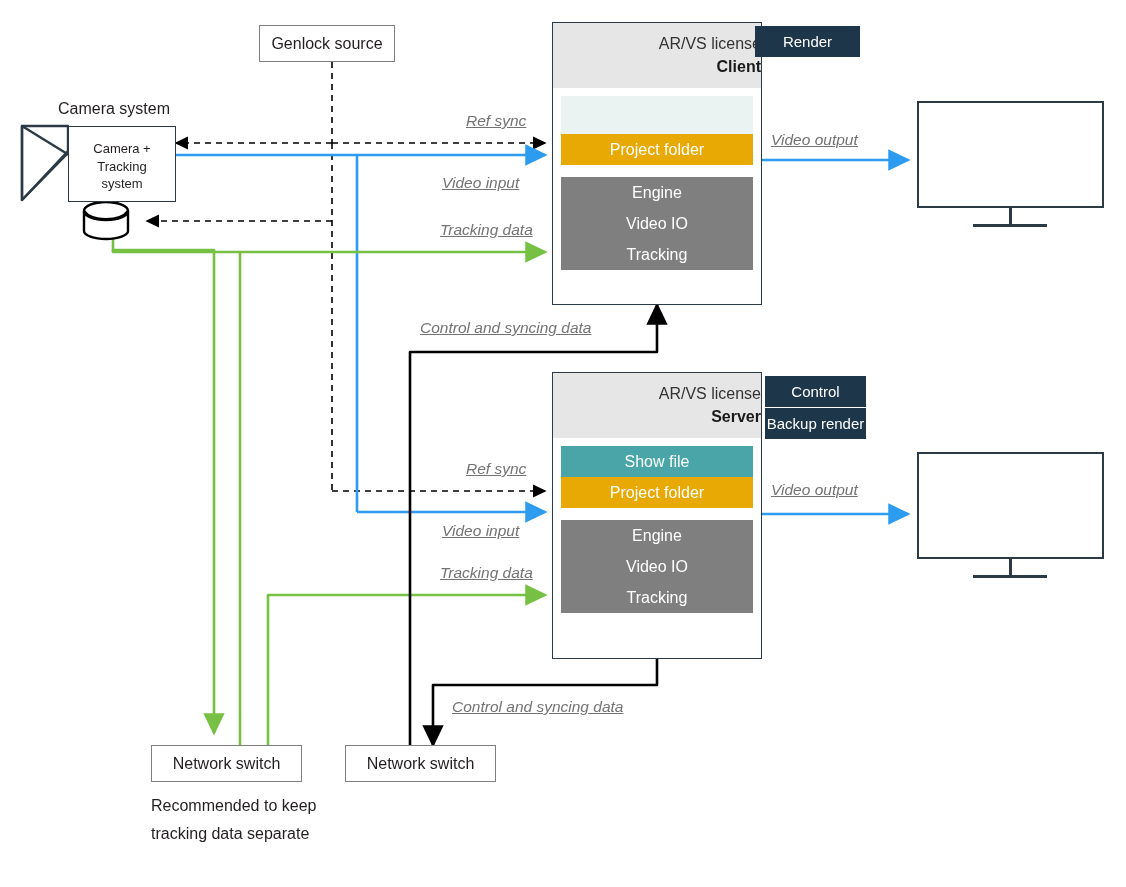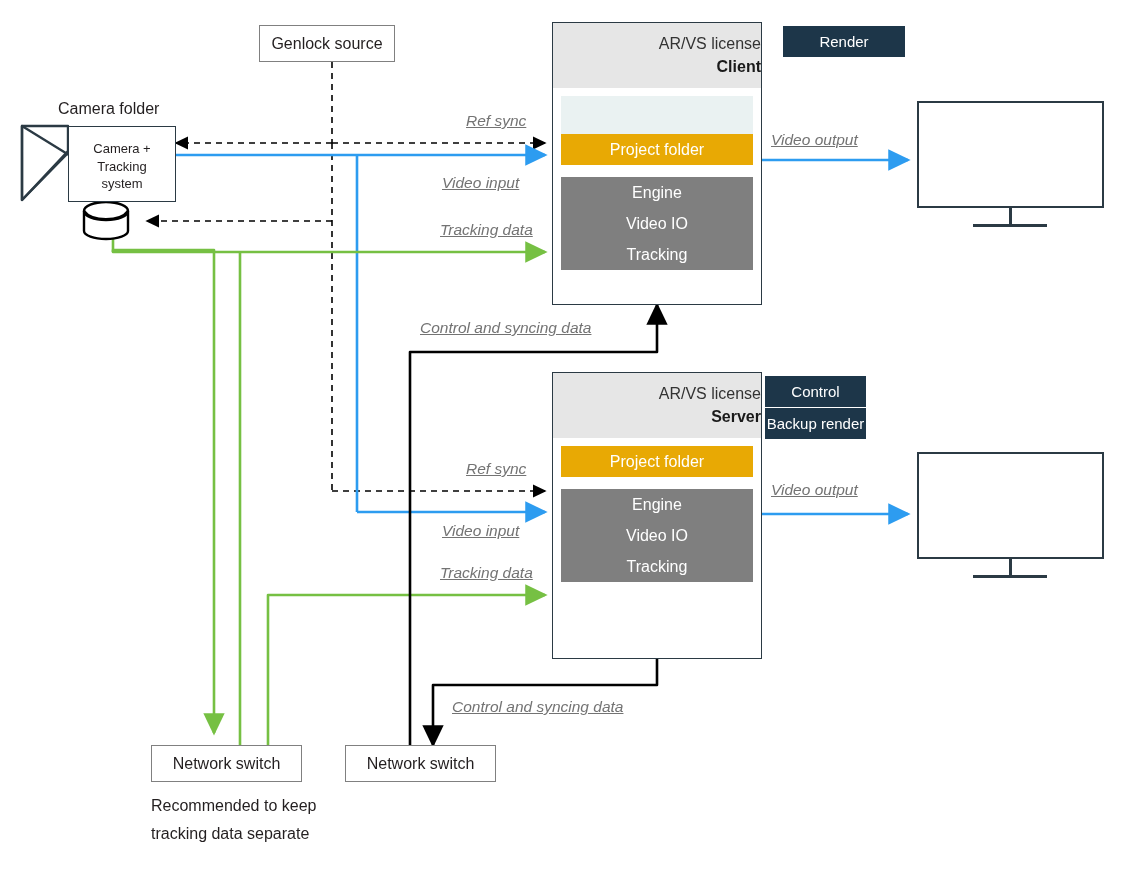--- a/index.html
+++ b/index.html
@@ -226,21 +226,21 @@
       <path d="M22,126 L69,155 L69,152 L22,200 Z"></path>
     </g>
 
     <g stroke="#000000" stroke-width="2.4" fill="#ffffff" stroke-linejoin="round">
       <path d="M84,211 L84,231 A22,8 0 0 0 128,231 L128,211" fill="#ffffff"></path>
       <path d="M84,211 A22,9 0 0 1 128,211 A22,9 0 0 1 84,211" fill="#ffffff"></path>
       <path d="M84,211 C92,222 120,222 128,211" fill="none"></path>
     </g>
   </svg>
 
-  <div class="plain" style="left:58px; top:100px;">Camera folder</div>
+  <div class="plain" style="left:58px; top:100px;">Camera system</div>
 
   <div class="node" style="left:68px; top:126px; width:108px; height:76px;"></div>
   <div class="camlabel" style="left:68px; top:140px; width:108px;">
     <div>Camera +</div>
     <div>Tracking</div>
     <div>system</div>
   </div>
 
   <div class="genlock" style="left:259px; top:25px; width:136px; height:37px;">
     <span>Genlock source</span>
@@ -254,30 +254,31 @@
     <div class="bars">
       <div class="bar empty" style="height:38px;line-height:38px;"></div>
       <div class="bar" style="background:#e8a904;">Project folder</div>
       <div class="bar spacer"></div>
       <div class="bar" style="background:#7f7f7f;">Engine</div>
       <div class="bar" style="background:#7f7f7f;">Video IO</div>
       <div class="bar" style="background:#7f7f7f;margin-bottom:0;">Tracking</div>
     </div>
   </div>
 
-  <div class="badge" style="left:783px; top:26px; width:122px; height:31px;">
+  <div class="badge" style="left:755px; top:26px; width:105px; height:31px;">
     <span>Render</span>
   </div>
 
   <div class="machine" style="left:552px; top:372px; width:210px; height:287px;">
     <div class="machine-head">
       <div>AR/VS license</div>
       <div class="sub">Server</div>
     </div>
     <div class="bars">
+      <div class="bar" style="background:#49a5a8;">Show file</div>
       <div class="bar" style="background:#e8a904;">Project folder</div>
       <div class="bar spacer"></div>
       <div class="bar" style="background:#7f7f7f;">Engine</div>
       <div class="bar" style="background:#7f7f7f;">Video IO</div>
       <div class="bar" style="background:#7f7f7f;margin-bottom:0;">Tracking</div>
     </div>
   </div>
 
   <div class="badge" style="left:765px; top:376px; width:101px; height:31px;">
     <span>Control</span>

